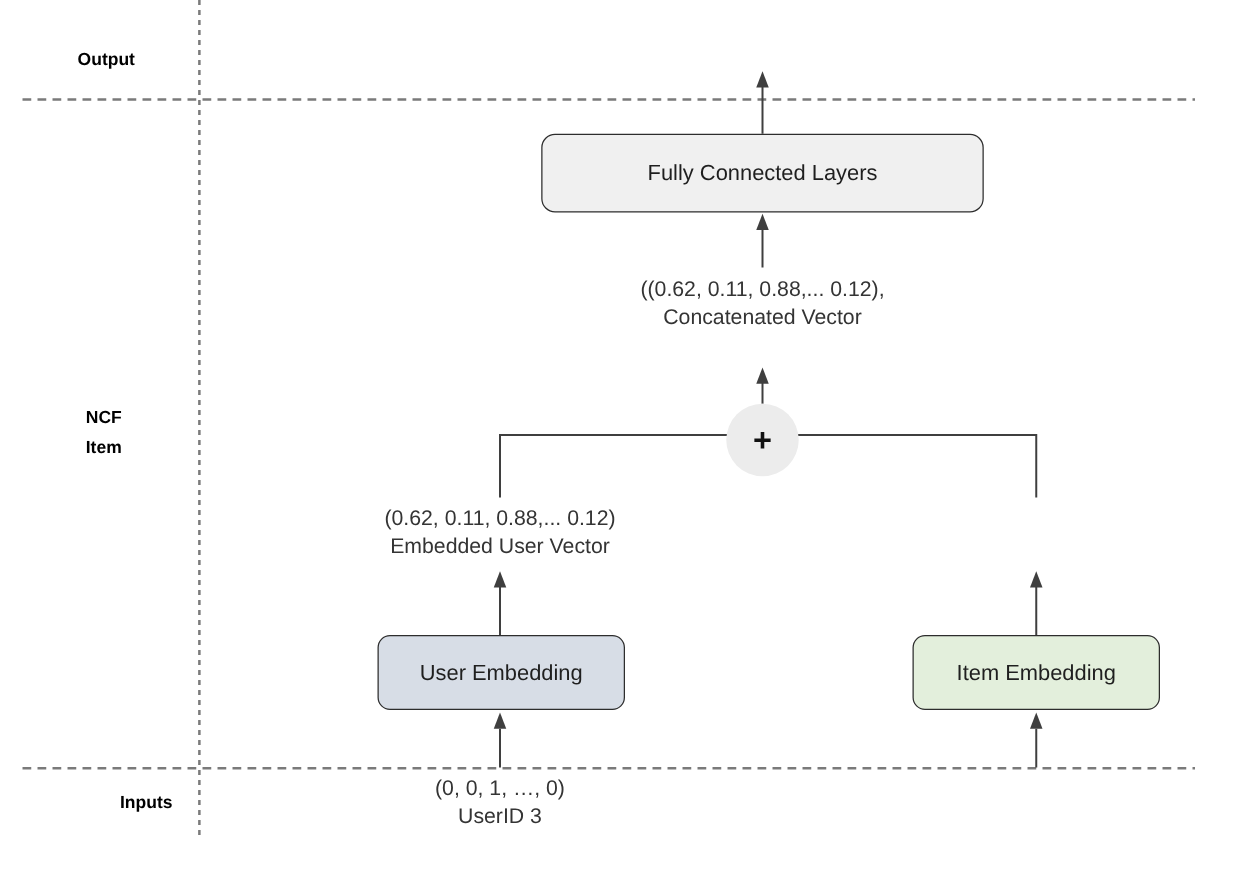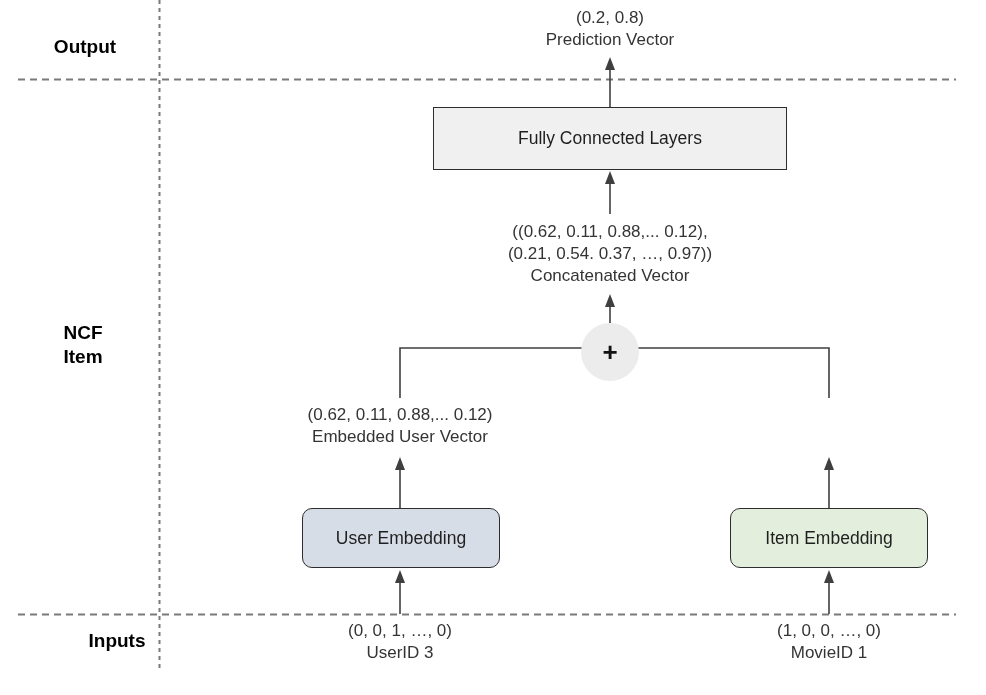--- a/index.html
+++ b/index.html
@@ -19,32 +19,32 @@
     font-size: 17px;
     line-height: 22px;
     color: #343434;
     white-space: nowrap;
   }
   .lbl {
     position: absolute;
     transform: translateX(-50%);
     text-align: center;
     font-weight: bold;
-    font-size: 19px;
+    font-size: 14px;
     line-height: 24px;
     color: #000000;
     white-space: nowrap;
   }
   .box {
     position: absolute;
     display: flex;
     align-items: center;
     justify-content: center;
     border: 1.6px solid #2d2d2d;
-    border-radius: 0;
+    border-radius: 11px;
     font-size: 17.5px;
     color: #1f1f1f;
     box-sizing: border-box;
   }
   .box-fc   { left: 433px; top: 107px; width: 354px; height: 63px; background: #f0f0f0; }
   .box-user { left: 302px; top: 508px; width: 198px; height: 60px; background: #d7dde6; border-radius: 10px; }
   .box-item { left: 730px; top: 508px; width: 198px; height: 60px; background: #e3efdc; border-radius: 10px; }
   .plus-circle {
     position: absolute;
     left: 581px; top: 323px;
@@ -94,32 +94,27 @@
     <polygon points="829,570 824,583 834,583" fill="#3f3f3f"></polygon>
   </svg>
 
   <div class="lbl" style="left:85px; top:35px;">Output</div>
   <div class="lbl" style="left:83px; top:321px;text-align:right;">
     <div>NCF</div>
     <div>Item</div>
   </div>
   <div class="lbl" style="left:85px; top:629px;margin-left:32px;">Inputs</div>
 
-  <div class="txt" style="left:610px; top:7px;">
-    <div>(0.2, 0.8)</div>
-    <div>Prediction Vector</div>
-  </div>
 
   <div class="box box-fc">
     <span>Fully Connected Layers</span>
   </div>
 
   <div class="txt" style="left:610px; top:221px;">
     <div>((0.62, 0.11, 0.88,... 0.12),</div>
-    <div>(0.21, 0.54. 0.37, …, 0.97))</div>
     <div>Concatenated Vector</div>
   </div>
 
   <div class="plus-circle">
     <span>+</span>
   </div>
 
   <div class="txt" style="left:400px; top:404px;">
     <div>(0.62, 0.11, 0.88,... 0.12)</div>
     <div>Embedded User Vector</div>
@@ -130,18 +125,14 @@
     <span>Item Embedding</span>
   </div>
   <div class="box box-user">
     <span>User Embedding</span>
   </div>
 
   <div class="txt" style="left:400px; top:620px;">
     <div>(0, 0, 1, …, 0)</div>
     <div>UserID 3</div>
   </div>
-  <div class="txt" style="left:829px; top:620px;">
-    <div>(1, 0, 0, …, 0)</div>
-    <div>MovieID 1</div>
-  </div>
 
 </div>
 
 </body></html>

